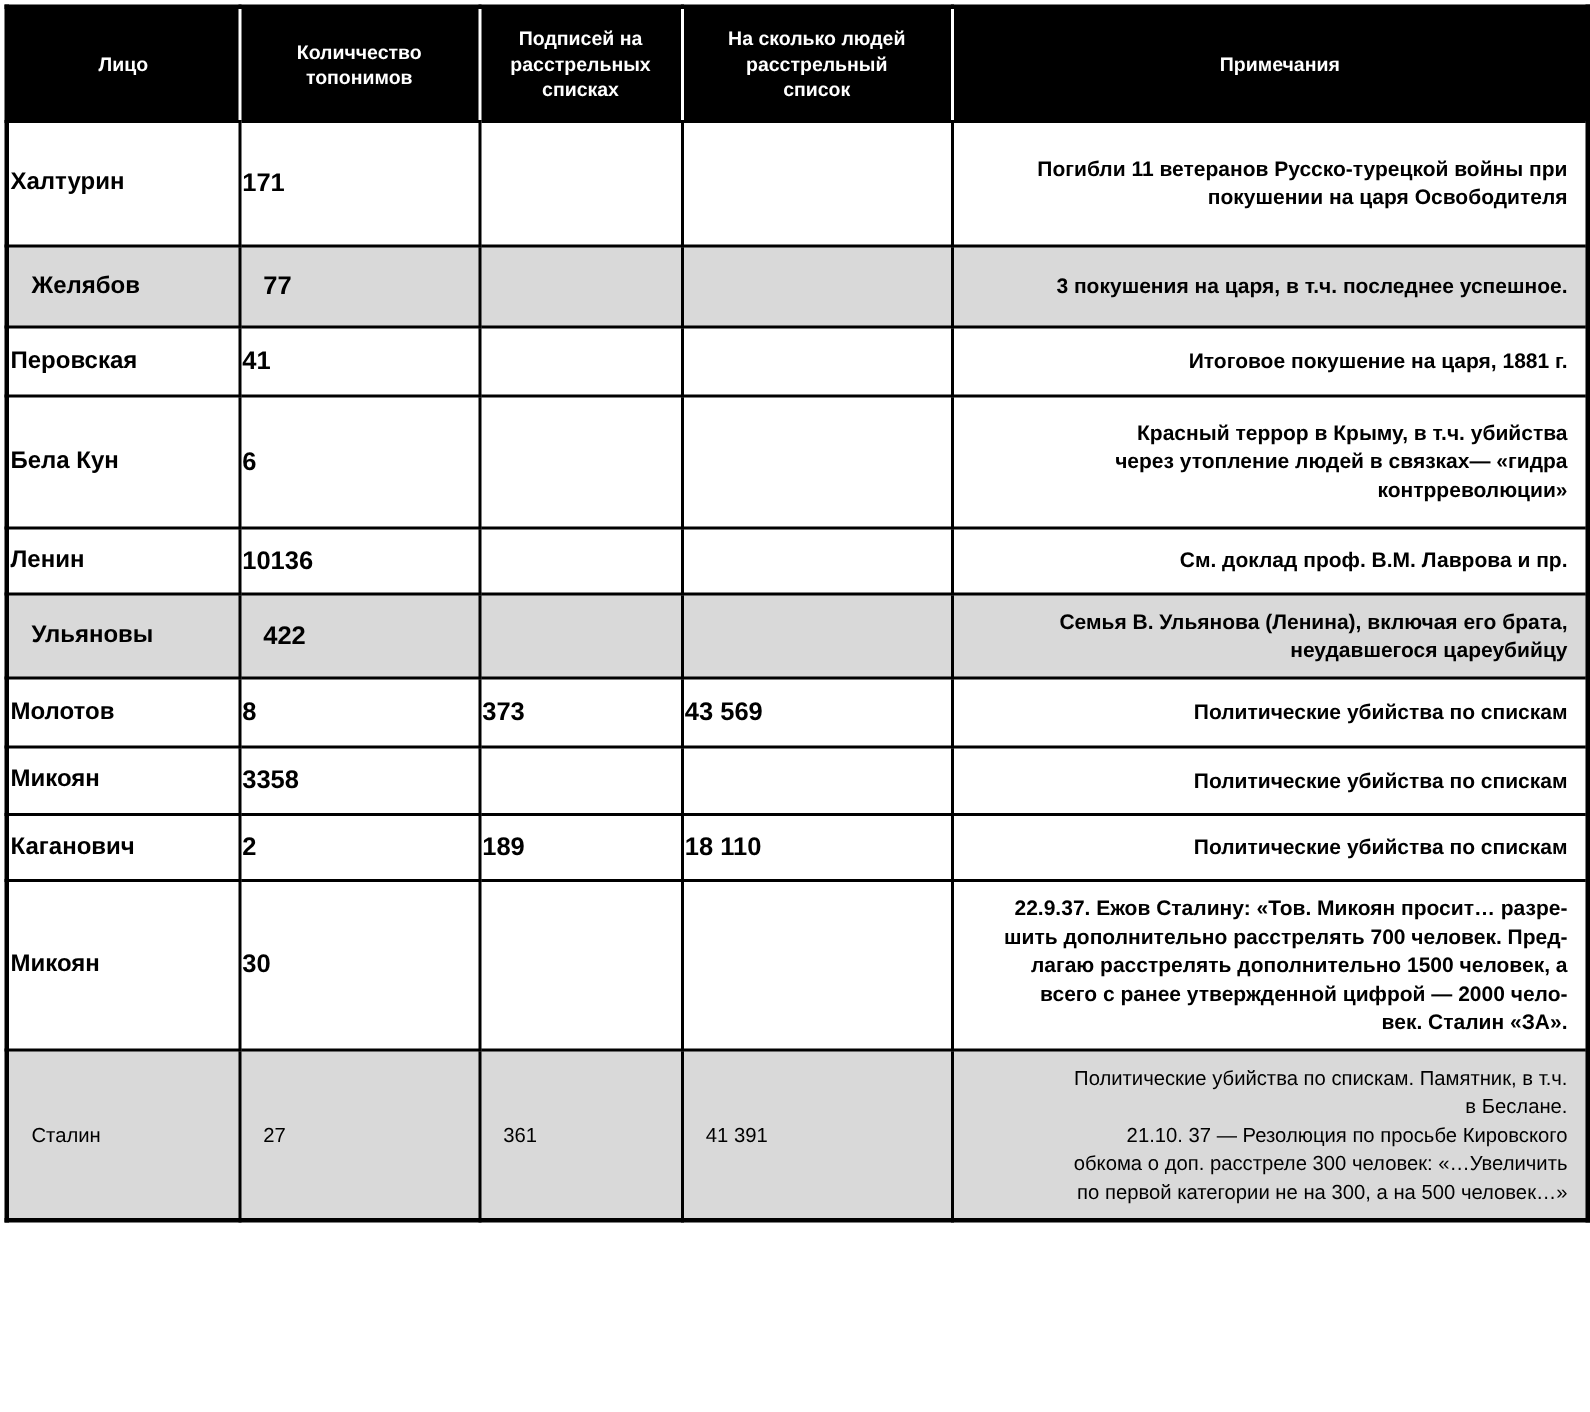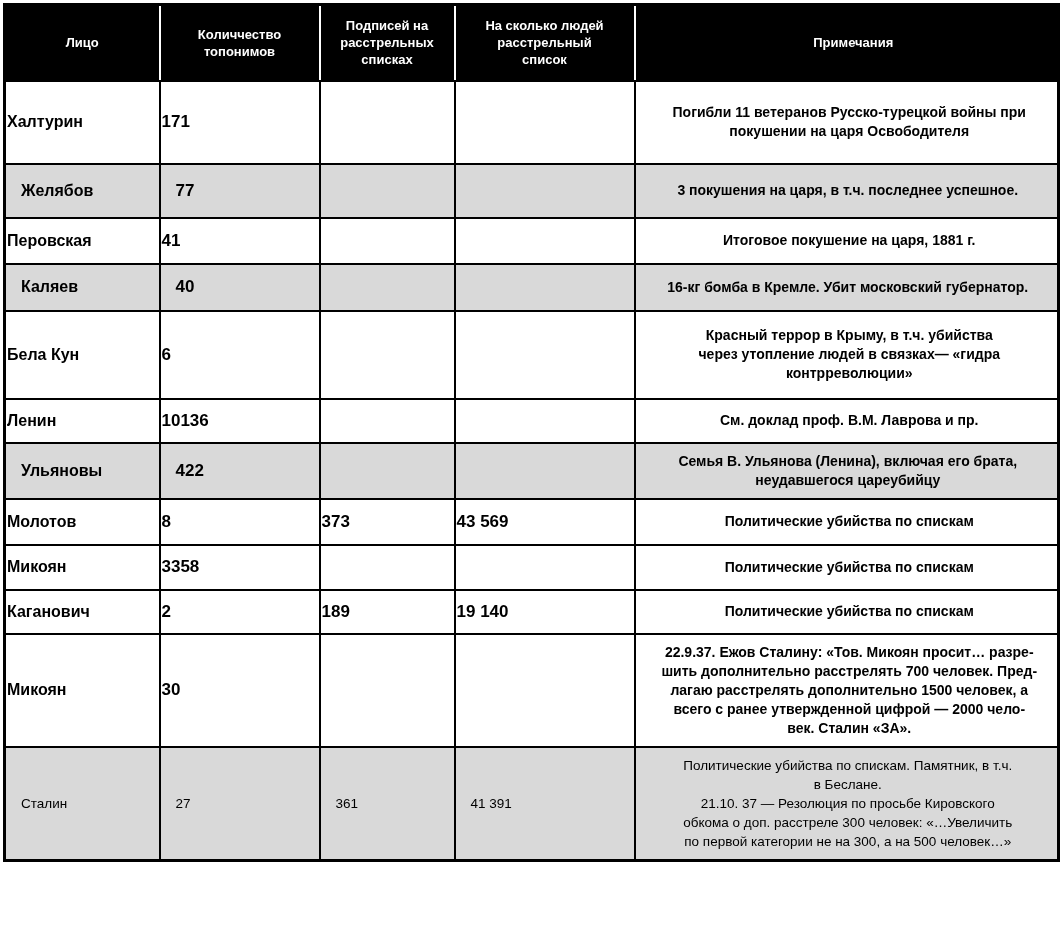--- a/index.html
+++ b/index.html
@@ -7,21 +7,21 @@
   .wrap{padding:3px;width:1054px;}
   table{border-collapse:collapse;table-layout:fixed;width:1054px;border:3px solid #000;}
   th{background:#000;color:#fff;font-size:13px;font-weight:700;line-height:17px;
      border-left:2px solid #fff;border-right:2px solid #fff;border-bottom:2px solid #000;
      text-align:center;vertical-align:middle;white-space:pre-line;padding:4px;}
   th.notes-h{text-align:center;padding-left:18px;}
   td{border:2px solid #000;vertical-align:middle;background:#ffffff;color:#000;}
   tr.shaded td{background:#d9d9d9;padding-left:15px;}
   .c-name{text-align:left;font-size:16px;font-weight:700;}
   .c-num{text-align:left;font-size:17px;font-weight:700;}
-  .c-notes{text-align:center;font-size:14px;font-weight:700;line-height:19px;
+  .c-notes{text-align:right;font-size:14px;font-weight:700;line-height:19px;
            padding:8px 12px 8px 18px;white-space:pre-line;}
   tr.light .c-name{font-weight:400;font-size:13.5px;}
   tr.light .c-num{font-weight:400;font-size:13.5px;}
   tr.light .c-notes{font-weight:400;font-size:13.5px;line-height:19px;}
   thead tr{height:76px;}
 </style>
 </head>
 <body>
 
 <div class="wrap">
@@ -63,27 +63,20 @@
       <td class="c-num"></td>
       <td class="c-notes">3 покушения на царя, в т.ч. последнее успешное.</td>
     </tr>
     <tr style="height:46px">
       <td class="c-name">Перовская</td>
       <td class="c-num">41</td>
       <td class="c-num"></td>
       <td class="c-num"></td>
       <td class="c-notes">Итоговое покушение на царя, 1881 г.</td>
     </tr>
-    <tr class="shaded" style="height:47px">
-      <td class="c-name">Каляев</td>
-      <td class="c-num">40</td>
-      <td class="c-num"></td>
-      <td class="c-num"></td>
-      <td class="c-notes">16-кг бомба в Кремле. Убит московский губернатор.</td>
-    </tr>
     <tr style="height:88px">
       <td class="c-name">Бела Кун</td>
       <td class="c-num">6</td>
       <td class="c-num"></td>
       <td class="c-num"></td>
       <td class="c-notes">Красный террор в Крыму, в т.ч. убийства
 через утопление людей в связках— «гидра
 контрреволюции»</td>
     </tr>
     <tr style="height:44px">
@@ -112,21 +105,21 @@
       <td class="c-name">Микоян</td>
       <td class="c-num">3358</td>
       <td class="c-num"></td>
       <td class="c-num"></td>
       <td class="c-notes">Политические убийства по спискам</td>
     </tr>
     <tr style="height:44px">
       <td class="c-name">Каганович</td>
       <td class="c-num">2</td>
       <td class="c-num">189</td>
-      <td class="c-num">19 140</td>
+      <td class="c-num">18 110</td>
       <td class="c-notes">Политические убийства по спискам</td>
     </tr>
     <tr style="height:113px">
       <td class="c-name">Микоян</td>
       <td class="c-num">30</td>
       <td class="c-num"></td>
       <td class="c-num"></td>
       <td class="c-notes">22.9.37. Ежов Сталину: «Тов. Микоян просит… разре-
 шить дополнительно расстрелять 700 человек. Пред-
 лагаю расстрелять дополнительно 1500 человек, а

